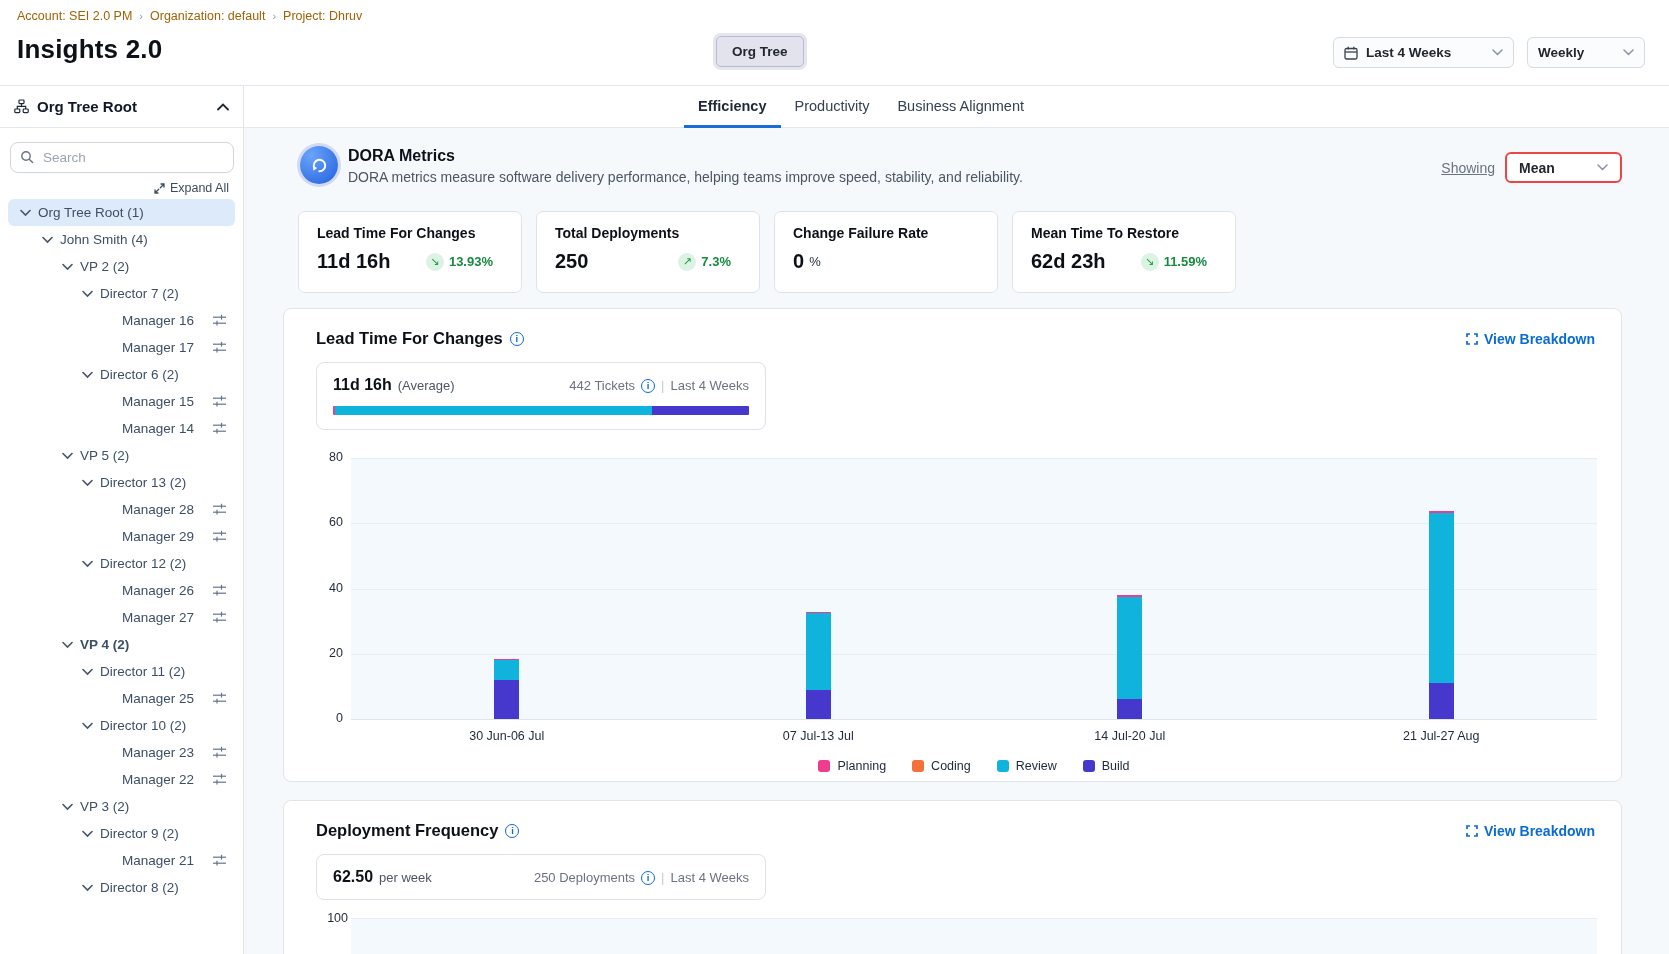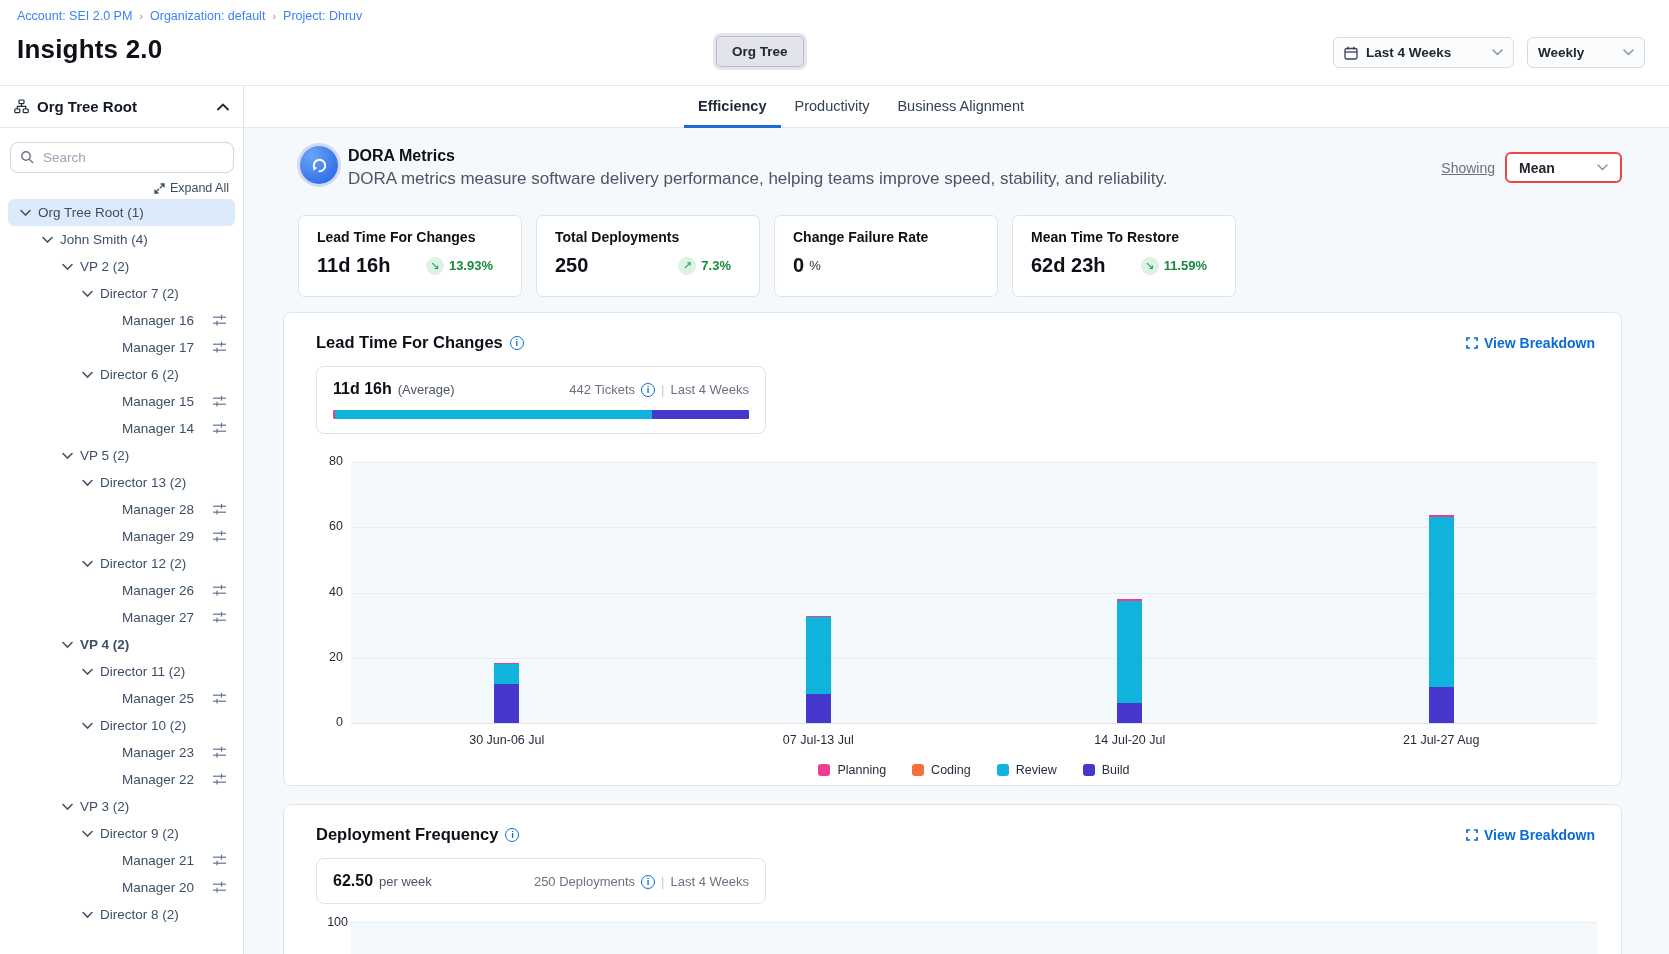--- a/index.html
+++ b/index.html
@@ -3,21 +3,21 @@
 <meta charset="utf-8">
 <style>
   * { margin:0; padding:0; box-sizing:border-box; }
   html,body { width:1669px; height:954px; overflow:hidden; background:#fff;
     font-family:"Liberation Sans", sans-serif; color:#1f2937; }
 
   
   .topbar { position:absolute; left:0; top:0; width:1669px; height:86px; background:#fff;
     border-bottom:1px solid #e3e8ee; z-index:5; }
   .breadcrumb { position:absolute; left:17px; top:9px; font-size:12.5px; display:flex; align-items:center; gap:7px; }
-  .crumb { color:#3b82f6; cursor:pointer; }
+  .crumb { color:#a16207; cursor:pointer; }
   .crumb-sep { color:#8b95a1; font-size:11px; }
   .page-title { position:absolute; left:17px; top:34px; font-size:26px; font-weight:800; color:#0d1117; letter-spacing:.2px; }
   .orgtree-btn { position:absolute; left:716px; top:36px; height:31px; padding:0 15px; background:#e3e3ee;
     border:1px solid #b9b9cf; border-radius:5px; box-shadow:0 0 0 3px rgba(160,162,200,.28);
     font-size:13.5px; font-weight:700; color:#22272e; display:flex; align-items:center; }
   .select { position:absolute; top:37px; height:31px; background:#fbfcfd; border:1px solid #d5dbe1; border-radius:6px;
     display:flex; align-items:center; gap:8px; padding:0 10px; font-size:13.5px; font-weight:700; color:#22272e; }
   .sel-range { left:1333px; width:181px; }
   .sel-gran  { left:1527px; width:118px; }
   .sel-chev { margin-left:auto; display:flex; }
@@ -47,21 +47,21 @@
   .tab { padding:0 14px; display:flex; align-items:center; font-size:14.5px; color:#334155; cursor:pointer;
     border-bottom:3px solid transparent; margin-bottom:-1px; }
   .tab.active { color:#1f2937; font-weight:700; border-bottom-color:#1a6cd6; }
   .content { padding:18px 47px 0 39px; }
 
   .dora-head { display:flex; align-items:flex-start; margin-left:17px; }
   .dora-icon { width:38px; height:38px; border-radius:50%; background:radial-gradient(circle at 30% 25%,#6aa4f9,#2160df);
     box-shadow:0 0 0 3px rgba(130,140,230,.30); display:flex; align-items:center; justify-content:center; }
   .dora-txt { margin-left:10px; }
   .dora-title { font-size:16px; font-weight:800; color:#0d1117; margin-top:1px; }
-  .dora-desc { font-size:17px; color:#4b5563; margin-top:4px; }
+  .dora-desc { font-size:14px; color:#4b5563; margin-top:4px; }
   .showing { margin-left:auto; display:flex; align-items:center; gap:10px; margin-top:6px; }
   .showing-label { font-size:14px; color:#6b7280;text-decoration:underline; }
   .showing-select { width:117px; height:31px; background:#fff; border:2px solid #ef4444; border-radius:6px;
     display:flex; align-items:center; padding:0 12px; font-size:14px; font-weight:700; color:#22272e; }
 
   .cards { display:flex; gap:14px; margin:26px 0 0 15px; }
   .mcard { width:224px; height:82px; background:#fff; border:1px solid #dde3ea; border-radius:7px; padding:13px 18px 0 18px; }
   .mcard-title { font-size:14px; font-weight:700; color:#0d1117; }
   .mcard-row { display:flex; align-items:center; margin-top:9px; }
   .mcard-value { font-size:20px; font-weight:800; color:#0d1117; }
@@ -401,31 +401,20 @@
       <div class="tree-row">
         <span class="tree-chev" style="left: 82px;">
           <svg width="11" height="8" viewBox="0 0 11 8">
             <polyline points="1,1.5 5.5,6 10,1.5" fill="none" stroke="#475569" stroke-width="1.6" stroke-linecap="round"></polyline>
           </svg>
         </span>
         <span class="tree-label" style="left: 100px;">Director 9 (2)</span>
       </div>
       <div class="tree-row">
         <span class="tree-label" style="left: 122px;">Manager 21</span>
-        <span class="tree-filter">
-          <svg width="15" height="13" viewBox="0 0 15 13">
-            <line x1="1" y1="3.2" x2="14" y2="3.2" stroke="#64748b" stroke-width="1.2"></line>
-            <line x1="9.5" y1="0.8" x2="9.5" y2="5.6" stroke="#64748b" stroke-width="1.2"></line>
-            <line x1="1" y1="9.2" x2="14" y2="9.2" stroke="#64748b" stroke-width="1.2"></line>
-            <line x1="5" y1="6.8" x2="5" y2="11.6" stroke="#64748b" stroke-width="1.2"></line>
-          </svg>
-        </span>
-      </div>
-      <div class="tree-row">
-        <span class="tree-label" style="left: 122px;">Manager 20</span>
         <span class="tree-filter">
           <svg width="15" height="13" viewBox="0 0 15 13">
             <line x1="1" y1="3.2" x2="14" y2="3.2" stroke="#64748b" stroke-width="1.2"></line>
             <line x1="9.5" y1="0.8" x2="9.5" y2="5.6" stroke="#64748b" stroke-width="1.2"></line>
             <line x1="1" y1="9.2" x2="14" y2="9.2" stroke="#64748b" stroke-width="1.2"></line>
             <line x1="5" y1="6.8" x2="5" y2="11.6" stroke="#64748b" stroke-width="1.2"></line>
           </svg>
         </span>
       </div>
       <div class="tree-row">

